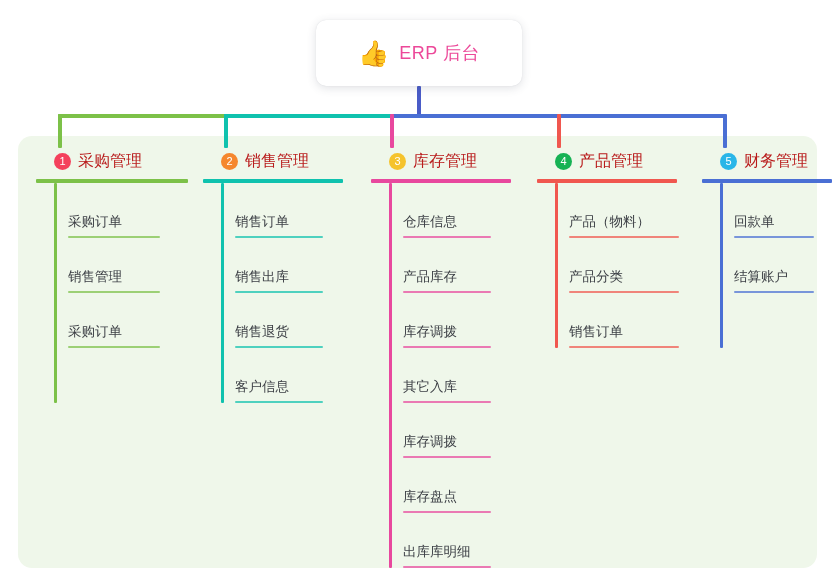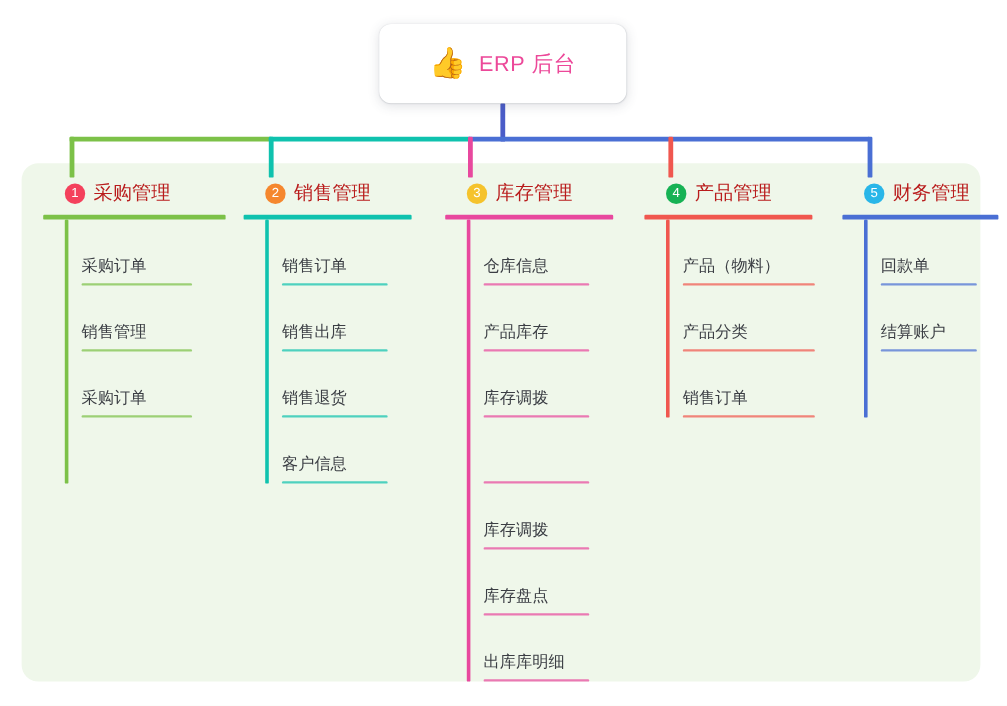--- a/index.html
+++ b/index.html
@@ -168,20 +168,21 @@
           </div>
           <div class="item">
             <div class="item-label">产品库存</div>
             <div class="item-rule" style="width: 88px; background: rgb(232, 72, 158); opacity: 0.72;"></div>
           </div>
           <div class="item">
             <div class="item-label">库存调拨</div>
             <div class="item-rule" style="width: 88px; background: rgb(232, 72, 158); opacity: 0.72;"></div>
           </div>
           <div class="item">
+            <div class="item-label">其它入库</div>
             <div class="item-rule" style="width: 88px; background: rgb(232, 72, 158); opacity: 0.72;"></div>
           </div>
           <div class="item">
             <div class="item-label">库存调拨</div>
             <div class="item-rule" style="width: 88px; background: rgb(232, 72, 158); opacity: 0.72;"></div>
           </div>
           <div class="item">
             <div class="item-label">库存盘点</div>
             <div class="item-rule" style="width: 88px; background: rgb(232, 72, 158); opacity: 0.72;"></div>
           </div>

